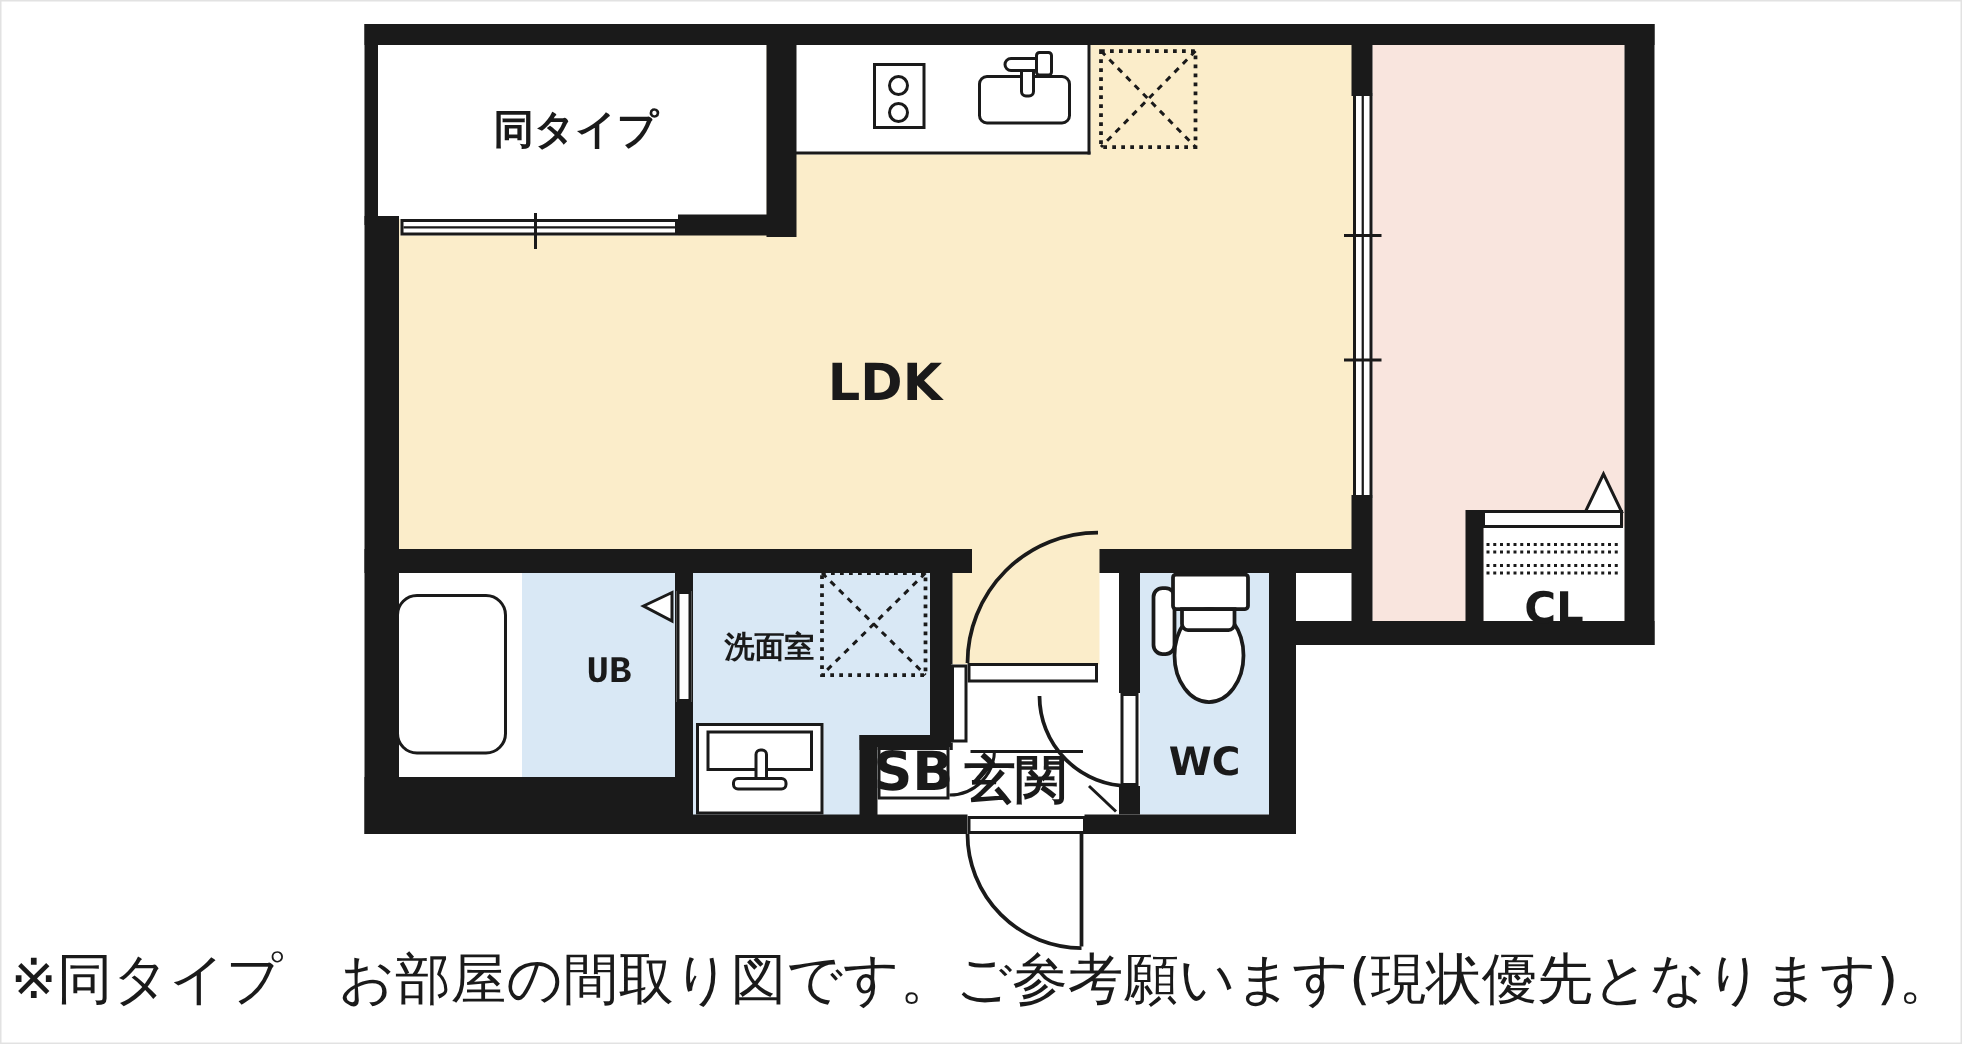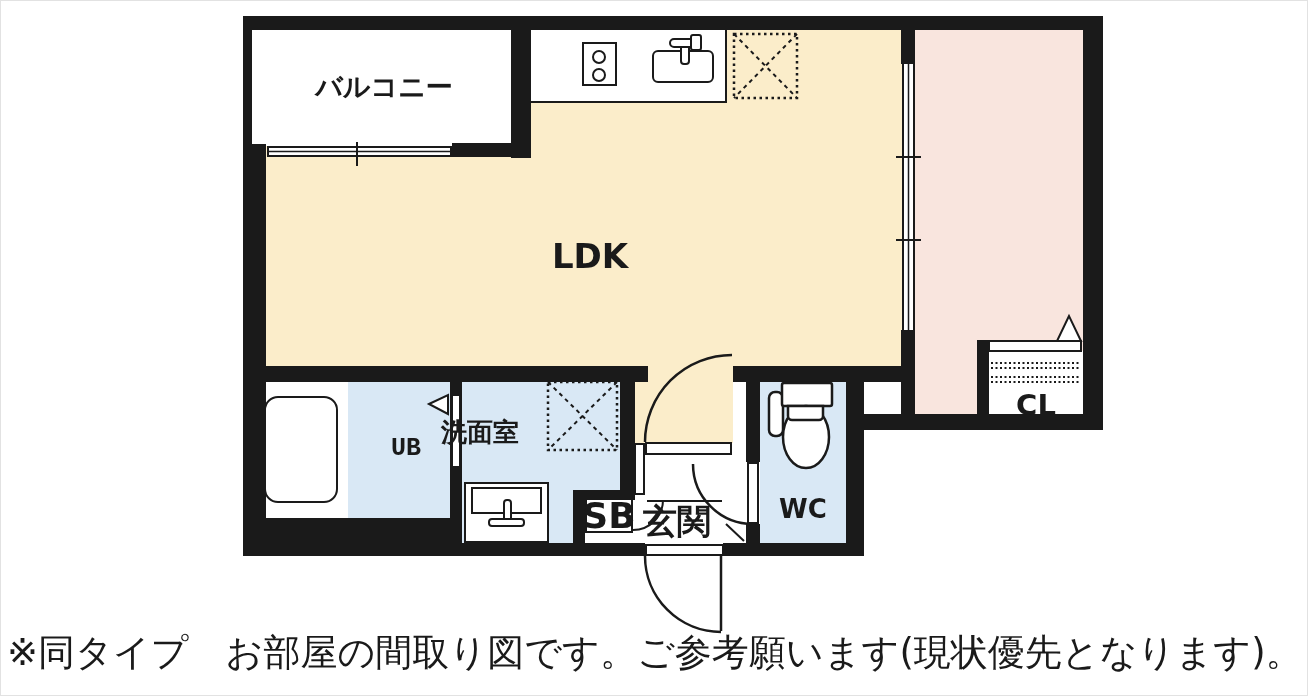--- a/index.html
+++ b/index.html
@@ -138,28 +138,28 @@
     </g>
 
     <g fill="#fff" stroke="#1a1a1a" stroke-width="2.5">
       <rect x="769" y="392" width="14" height="44" rx="6"></rect>
       <rect x="782" y="383" width="50" height="23" rx="2"></rect>
       <ellipse cx="806" cy="437" rx="23" ry="31"></ellipse>
       <path d="M 788 406 v 10 a 4 4 0 0 0 4 4 h 27 a 4 4 0 0 0 4 -4 v -10 z"></path>
     </g>
   </svg>
 
-  <div class="label" style="left:384px;top:87px;font-size:27px;">バルコニー</div>
+  <div class="label" style="left:384px;top:87px;font-size:27px;">同タイプ</div>
 
   <div class="label" style="left:590px;top:256px;font-size:30px;">
     <div style="font-size:34px;">LDK</div>
   </div>
 
 
-  <div class="label" style="left:480px;top:432px;font-size:26px;">洗面室</div>
+  <div class="label" style="left:513px;top:432px;font-size:20px;">洗面室</div>
   <div class="label" style="left:406px;top:448px;font-size:25px;font-family:Liberation Mono, monospace;">UB</div>
   <div class="label" style="left:803px;top:509px;font-size:26px;">WC</div>
   <div class="label" style="left:677px;top:521px;font-size:34px;">玄関</div>
   <div class="label" style="left:609px;top:516px;font-size:36px;">SB</div>
   <div class="label" style="left:1036px;top:385px;font-size:29px;margin-top:21px;">CL</div>
 
   <div class="frame"></div>
 </div>
 
 <div id="caption">※同タイプ　お部屋の間取り図です。ご参考願います(現状優先となります)。</div>

